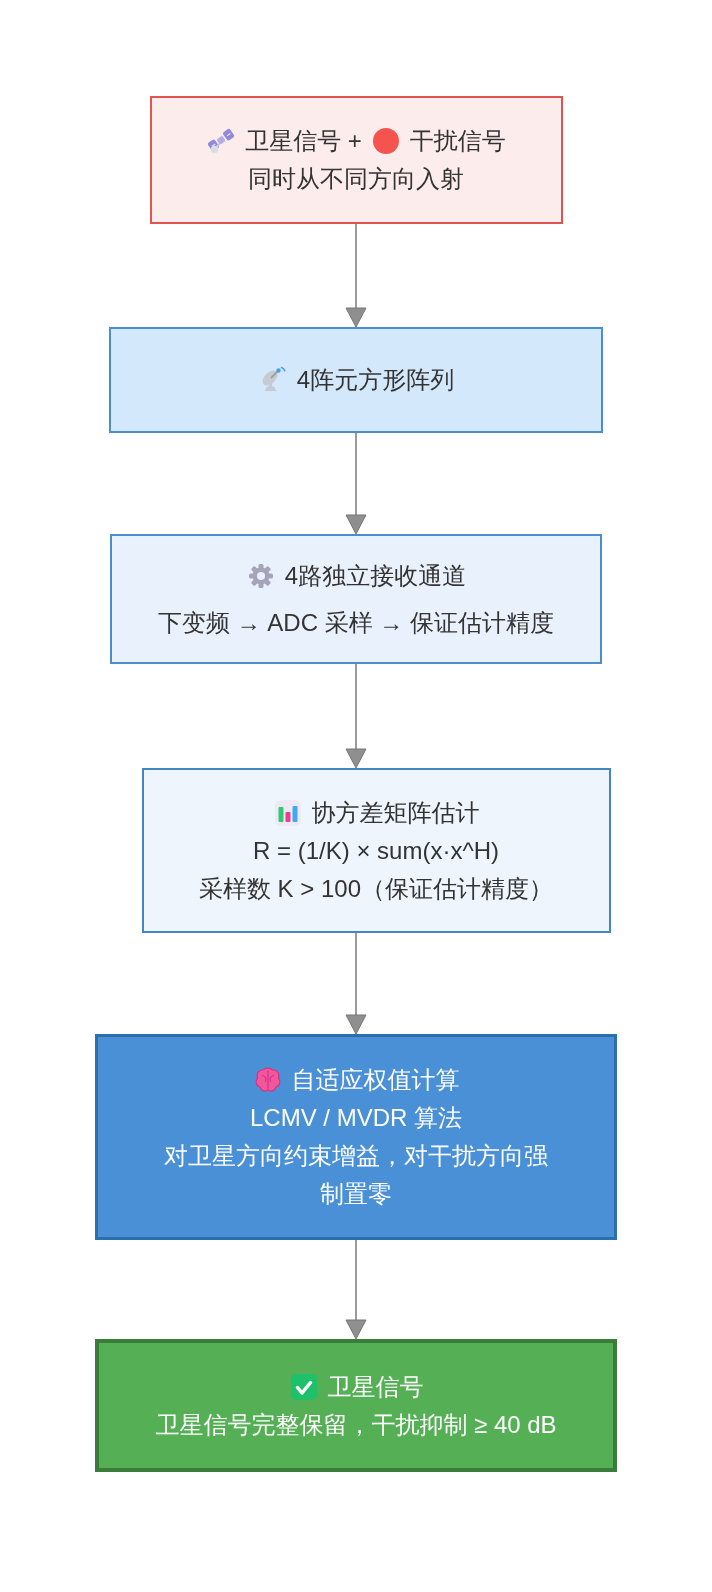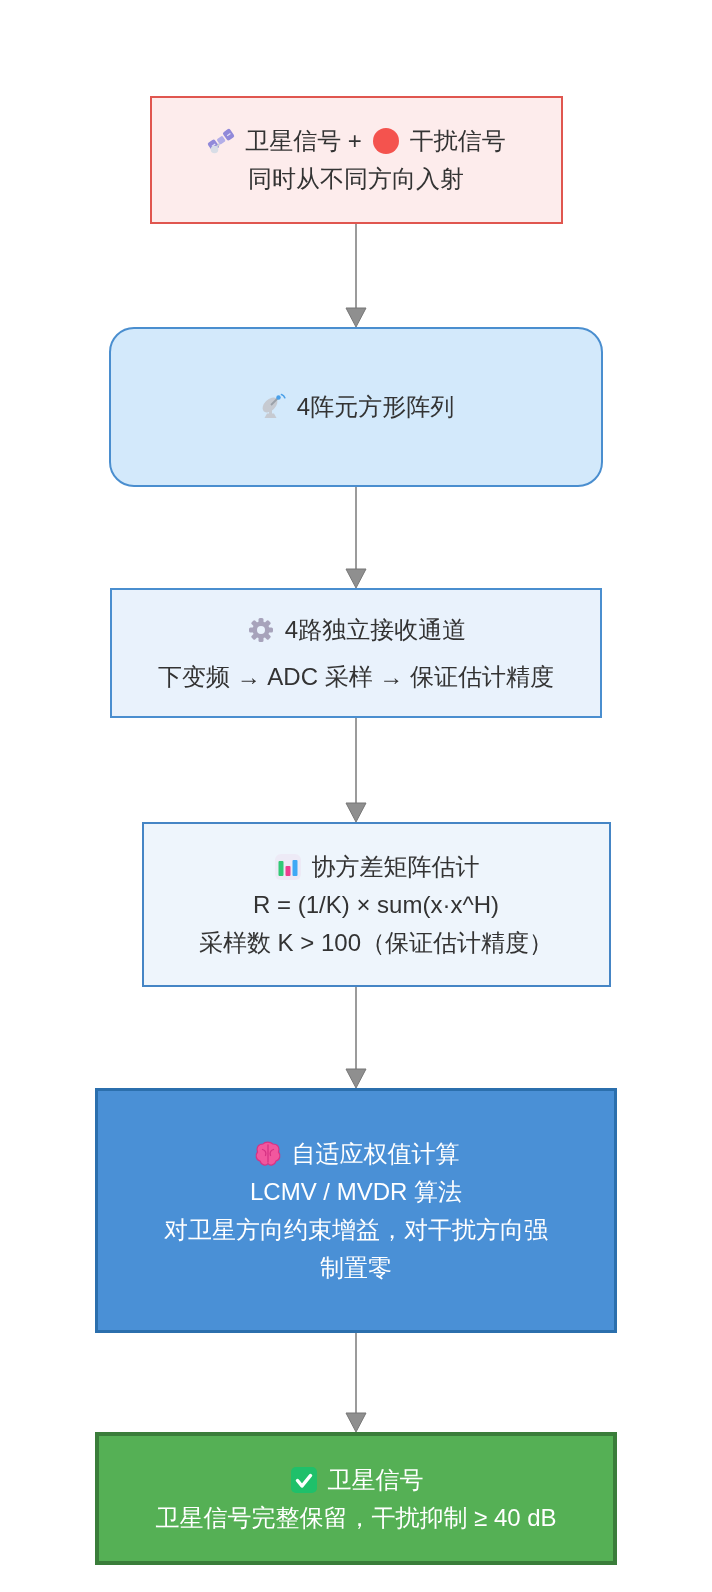--- a/index.html
+++ b/index.html
@@ -28,24 +28,24 @@
     justify-content: center;
     align-items: center;
     border-style: solid;
     font-size: 24px;
     line-height: 38px;
     text-align: center;
     flex-shrink: 0;
   }
   
   .n0 { width: 413px; height: 128px; border-width: 2px; }
-  .n1 { width: 494px; height: 160px; border-width: 2px; border-radius: 25px; }
+  .n1 { width: 494px; height: 106px; border-width: 2px; }
   .n2 { width: 492px; height: 130px; border-width: 2px; }
   .n3 { width: 469px; height: 165px; border-width: 2px; }
-  .n4 { width: 522px; height: 245px; border-width: 3px; }
+  .n4 { width: 522px; height: 206px; border-width: 3px; }
   .n5 { width: 522px; height: 133px; border-width: 4px; }
   .title-line {
     display: flex;
     align-items: center;
     justify-content: center;
     gap: 9px;
     height: 38px;
   }
   .body-line { height: 38px; white-space: nowrap; }
   .icon {

